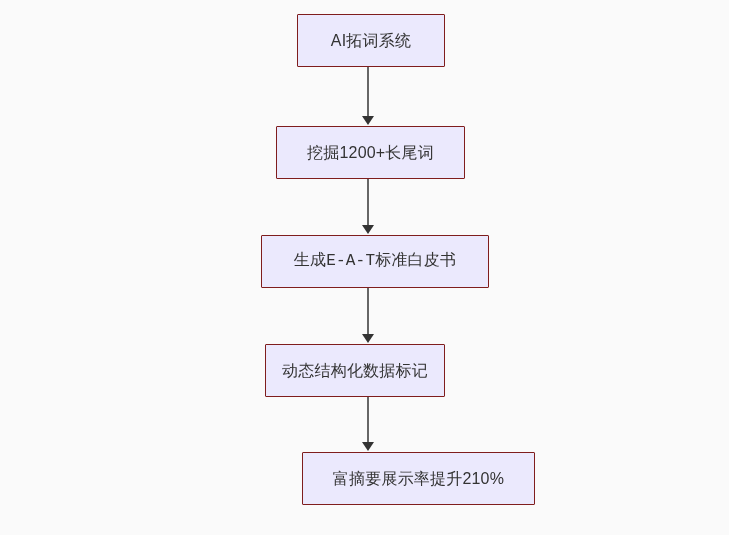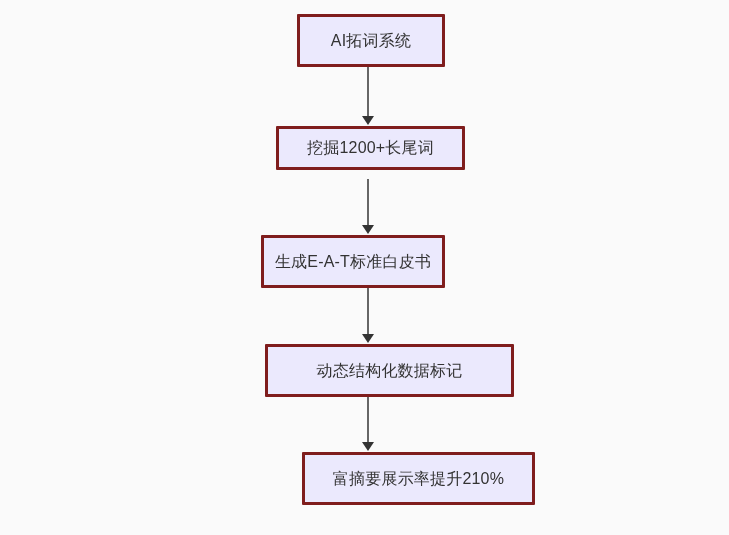--- a/index.html
+++ b/index.html
@@ -17,42 +17,42 @@
   #flowchart {
     position: relative;
     width: 729px;
     height: 535px;
   }
 
   .node {
     position: absolute;
     box-sizing: border-box;
     background: #ebe9fd;
-    border: 3px solid #7f1d1d;
+    border: 1px solid #7f1d1d;
     border-radius: 1px;
     display: flex;
     align-items: center;
     justify-content: center;
     color: #333333;
     font-size: 16px;
     line-height: 1.2;
     white-space: nowrap;
     letter-spacing: 0.2px;
   }
 
   .node-label {
     display: block;
     text-align: center;
   }
 
   
   .n1 { left: 297px; top: 14px;  width: 148px; height: 53px; }
-  .n2 { left: 276px; top: 126px; width: 189px; height: 44px; }
-  .n3 { left: 261px; top: 235px; width: 184px; height: 53px; }
-  .n4 { left: 265px; top: 344px; width: 249px; height: 53px; }
+  .n2 { left: 276px; top: 126px; width: 189px; height: 53px; }
+  .n3 { left: 261px; top: 235px; width: 228px; height: 53px; font-family: Liberation Mono, monospace; }
+  .n4 { left: 265px; top: 344px; width: 180px; height: 53px; }
   .n5 { left: 254px; top: 452px; width: 233px; height: 53px; margin-left: 48px; }
 
   
   .edge {
     position: absolute;
     left: 367px;
     width: 2px;
     background: #666666;
   }
   .e1 { top: 67px;  height: 49px; }

